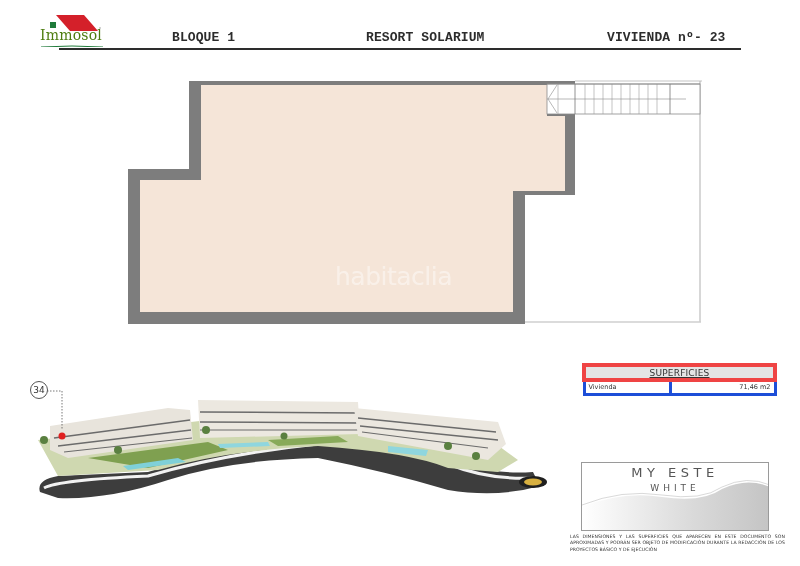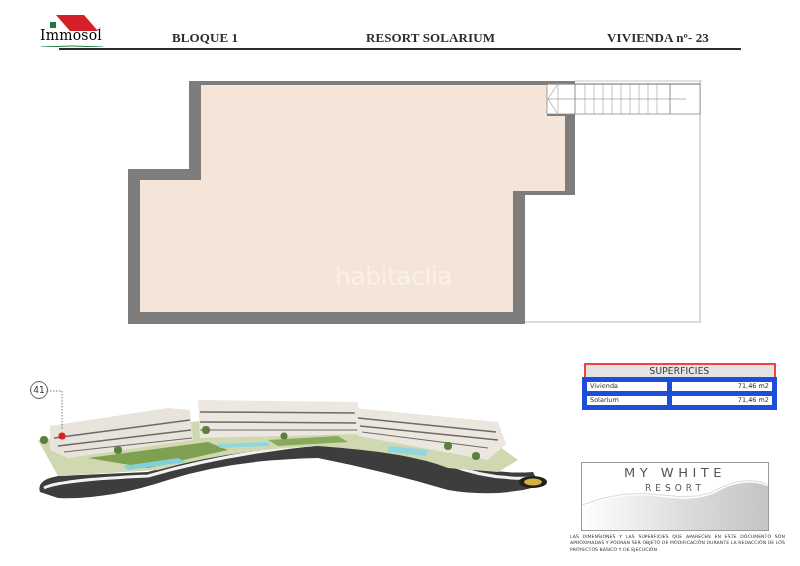--- a/index.html
+++ b/index.html
@@ -1,40 +1,40 @@
 <!DOCTYPE html>
 <html><head>
 <meta charset="utf-8">
 <style>
   * { margin: 0; padding: 0; box-sizing: border-box; }
   html, body { width: 800px; height: 566px; background: #ffffff; overflow: hidden; }
   body { position: relative; font-family: "DejaVu Sans", "Liberation Sans", sans-serif; color: #2b2b2b; }
 
   
   .logo { position: absolute; left: 38px; top: 13px; width: 72px; height: 36px; }
-  .logo-text { position: absolute; left: 2px; top: 14px; font-family: "DejaVu Serif", "Liberation Serif", serif; font-size: 14px; color: #000000; letter-spacing: 0.2px; }
+  .logo-text { position: absolute; left: 2px; top: 14px; font-family: "DejaVu Serif", "Liberation Serif", serif; font-size: 14px; color: #4d7c0f; letter-spacing: 0.2px; }
   .logo-underline { position: absolute; left: 3px; top: 32px; width: 62px; height: 2px; }
   .header-rule { position: absolute; left: 59px; top: 48px; width: 682px; height: 2px; background: #2d2d2d; }
-  .hdr { position: absolute; top: 30px; font-family: Liberation Serif, serif; font-size: 13px; font-weight: bold; color: #2c2c2c; letter-spacing: 0.1px; }
+  .hdr { position: absolute; top: 30px; font-family: Liberation Mono, monospace; font-size: 13px; font-weight: bold; color: #2c2c2c; letter-spacing: 0.1px; }
   .hdr-bloque { left: 172px; }
   .hdr-planta { left: 366px; }
   .hdr-vivienda { left: 583px; margin-left: 24px; }
 
   
   .plan { position: absolute; left: 0; top: 0; width: 800px; height: 566px; }
   .watermark { position: absolute; left: 335px; top: 262px; font-family: "DejaVu Sans", sans-serif; font-size: 25px; color: #ffffff; opacity: 0.45; letter-spacing: -0.5px; }
 
   
   .aerial { position: absolute; left: 28px; top: 380px; width: 530px; height: 125px; }
   .unit-marker { position: absolute; left: 30px; top: 381px; width: 18px; height: 18px; border: 1px solid #555; border-radius: 50%; background: #fff; font-size: 9px; text-align: center; line-height: 16px; color: #333; }
 
   
   .sup-table { position: absolute; left: 582px; top: 363px; width: 195px; border-collapse: collapse; font-size: 6.5px; color: #333; }
-  .sup-table th { background: #e4e4e4; border: 2px solid #ef4444; font-weight: normal; font-size: 9px; height: 15px; letter-spacing: 0.2px; }
-  .sup-table td { border: 5px solid #1d4ed8; height: 14px; padding: 0 3px; }
+  .sup-table th { background: #e4e4e4; border: 4px solid #ef4444; font-weight: normal; font-size: 9px; height: 15px; letter-spacing: 0.2px; text-decoration: underline; }
+  .sup-table td { border: 3px solid #1d4ed8; height: 14px; padding: 0 3px; }
   .sup-table td.val { text-align: right; width: 105px; }
 
   
   .brand { position: absolute; left: 581px; top: 462px; width: 188px; height: 69px; border: 1px solid #9a9a9a; background: #fff; overflow: hidden; }
   .brand-line1 { position: absolute; left: 0; width: 100%; top: 2px; text-align: center; font-size: 13px; letter-spacing: 4.5px; color: #555; font-family: "DejaVu Sans", sans-serif; }
   .brand-line2 { position: absolute; left: 0; width: 100%; top: 20px; text-align: center; font-size: 9px; letter-spacing: 4px; color: #555; font-family: "DejaVu Sans", sans-serif; }
   .brand-wave { position: absolute; left: 0; top: 0; }
   .disclaimer { position: absolute; left: 570px; top: 534px; width: 215px; font-size: 4.6px; line-height: 6.4px; color: #333; text-align: justify; letter-spacing: 0.05px; }
 </style>
 </head>
@@ -122,46 +122,42 @@
   <circle cx="16" cy="60" r="4" fill="#5a8040"></circle>
   <circle cx="90" cy="70" r="4" fill="#5a8040"></circle>
   <circle cx="178" cy="50" r="4" fill="#5a8040"></circle>
   <circle cx="256" cy="56" r="3.5" fill="#5a8040"></circle>
   <circle cx="420" cy="66" r="4" fill="#5a8040"></circle>
   <circle cx="448" cy="76" r="4" fill="#5a8040"></circle>
 
   <path d="M19,11 L34,11 L34,50" fill="none" stroke="#555" stroke-width="0.8" stroke-dasharray="1.5,1.5"></path>
   <circle cx="34" cy="56" r="3.5" fill="#e02020"></circle>
 </svg>
-<div class="unit-marker">41</div>
+<div class="unit-marker">34</div>
 
 <table class="sup-table">
   <tbody>
       <tr>
         <th colspan="2">SUPERFICIES</th>
       </tr>
   <tr>
     <td>Vivienda</td>
-    <td class="val">71,46 m2</td>
-  </tr>
-  <tr>
-    <td>Solarium</td>
     <td class="val">71,46 m2</td>
   </tr>
 </tbody>
   </table>
 
 <div class="brand">
   <svg class="brand-wave" width="188" height="69">
     <defs>
       <linearGradient id="wg" x1="0" y1="0" x2="1" y2="0">
         <stop offset="0" stop-color="#ffffff"></stop>
         <stop offset="0.6" stop-color="#d9d9d9"></stop>
         <stop offset="1" stop-color="#c4c4c4"></stop>
       </linearGradient>
     </defs>
     <path d="M0,44 Q40,28 80,34 Q120,40 140,26 Q165,14 188,24 L188,69 L0,69 Z" fill="url(#wg)"></path>
     <path d="M0,42 Q40,26 80,32 Q120,38 140,24 Q165,12 188,22" fill="none" stroke="#bfbfbf" stroke-width="0.6"></path>
   </svg>
-  <div class="brand-line1">MY WHITE</div>
-  <div class="brand-line2">RESORT</div>
+  <div class="brand-line1">MY ESTE</div>
+  <div class="brand-line2">WHITE</div>
 </div>
 <div class="disclaimer">LAS DIMENSIONES Y LAS SUPERFICIES QUE APARECEN EN ESTE DOCUMENTO SON APROXIMADAS Y PODRÁN SER OBJETO DE MODIFICACIÓN DURANTE LA REDACCIÓN DE LOS PROYECTOS BÁSICO Y DE EJECUCIÓN</div>
 
 </body></html>

